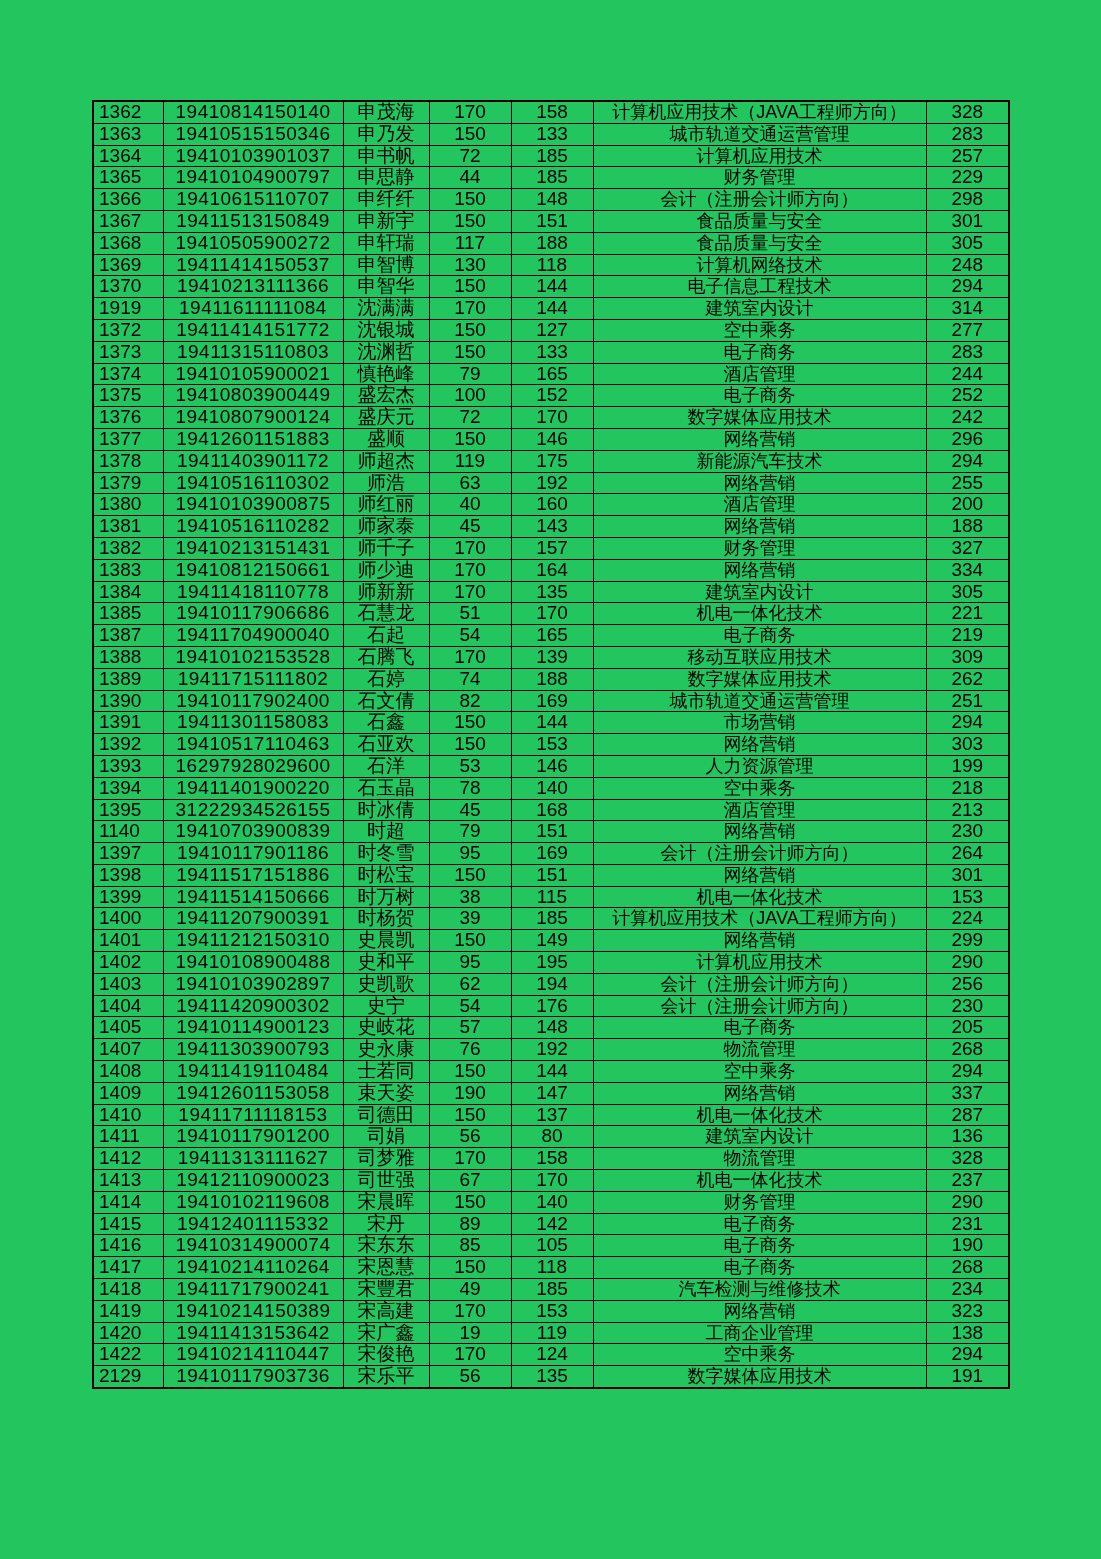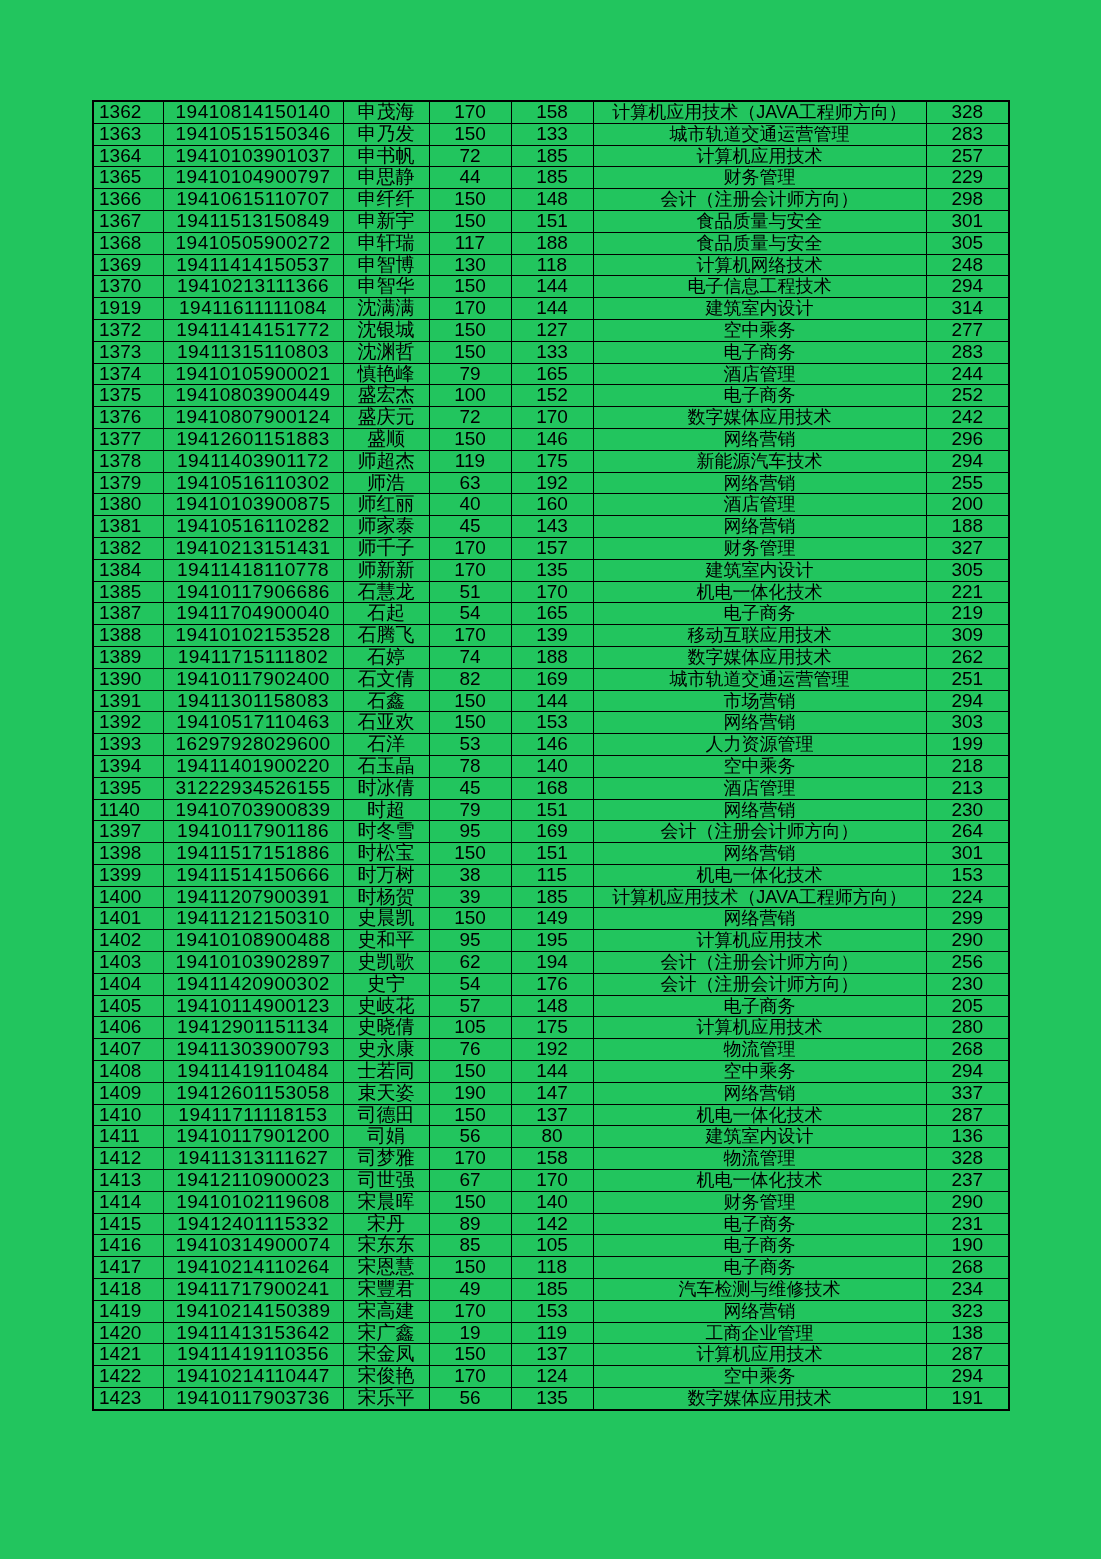--- a/index.html
+++ b/index.html
@@ -245,20 +245,29 @@
         <tr>
           <td class="col-seq">1382</td>
           <td class="col-exam-id">19410213151431</td>
           <td class="col-name">师千子</td>
           <td class="col-score1">170</td>
           <td class="col-score2">157</td>
           <td class="col-major">财务管理</td>
           <td class="col-total">327</td>
         </tr>
         <tr>
+          <td class="col-seq">1383</td>
+          <td class="col-exam-id">19410812150661</td>
+          <td class="col-name">师少迪</td>
+          <td class="col-score1">170</td>
+          <td class="col-score2">164</td>
+          <td class="col-major">网络营销</td>
+          <td class="col-total">334</td>
+        </tr>
+        <tr>
           <td class="col-seq">1384</td>
           <td class="col-exam-id">19411418110778</td>
           <td class="col-name">师新新</td>
           <td class="col-score1">170</td>
           <td class="col-score2">135</td>
           <td class="col-major">建筑室内设计</td>
           <td class="col-total">305</td>
         </tr>
         <tr>
           <td class="col-seq">1385</td>
@@ -434,29 +443,20 @@
         <tr>
           <td class="col-seq">1405</td>
           <td class="col-exam-id">19410114900123</td>
           <td class="col-name">史岐花</td>
           <td class="col-score1">57</td>
           <td class="col-score2">148</td>
           <td class="col-major">电子商务</td>
           <td class="col-total">205</td>
         </tr>
         <tr>
-          <td class="col-seq">1406</td>
-          <td class="col-exam-id">19412901151134</td>
-          <td class="col-name">史晓倩</td>
-          <td class="col-score1">105</td>
-          <td class="col-score2">175</td>
-          <td class="col-major">计算机应用技术</td>
-          <td class="col-total">280</td>
-        </tr>
-        <tr>
           <td class="col-seq">1407</td>
           <td class="col-exam-id">19411303900793</td>
           <td class="col-name">史永康</td>
           <td class="col-score1">76</td>
           <td class="col-score2">192</td>
           <td class="col-major">物流管理</td>
           <td class="col-total">268</td>
         </tr>
         <tr>
           <td class="col-seq">1408</td>
@@ -569,39 +569,30 @@
         <tr>
           <td class="col-seq">1420</td>
           <td class="col-exam-id">19411413153642</td>
           <td class="col-name">宋广鑫</td>
           <td class="col-score1">19</td>
           <td class="col-score2">119</td>
           <td class="col-major">工商企业管理</td>
           <td class="col-total">138</td>
         </tr>
         <tr>
-          <td class="col-seq">1421</td>
-          <td class="col-exam-id">19411419110356</td>
-          <td class="col-name">宋金凤</td>
-          <td class="col-score1">150</td>
-          <td class="col-score2">137</td>
-          <td class="col-major">计算机应用技术</td>
-          <td class="col-total">287</td>
-        </tr>
-        <tr>
           <td class="col-seq">1422</td>
           <td class="col-exam-id">19410214110447</td>
           <td class="col-name">宋俊艳</td>
           <td class="col-score1">170</td>
           <td class="col-score2">124</td>
           <td class="col-major">空中乘务</td>
           <td class="col-total">294</td>
         </tr>
         <tr>
-          <td class="col-seq">1423</td>
+          <td class="col-seq">2129</td>
           <td class="col-exam-id">19410117903736</td>
           <td class="col-name">宋乐平</td>
           <td class="col-score1">56</td>
           <td class="col-score2">135</td>
           <td class="col-major">数字媒体应用技术</td>
           <td class="col-total">191</td>
         </tr>
       </tbody>
   </table>
 </div>

